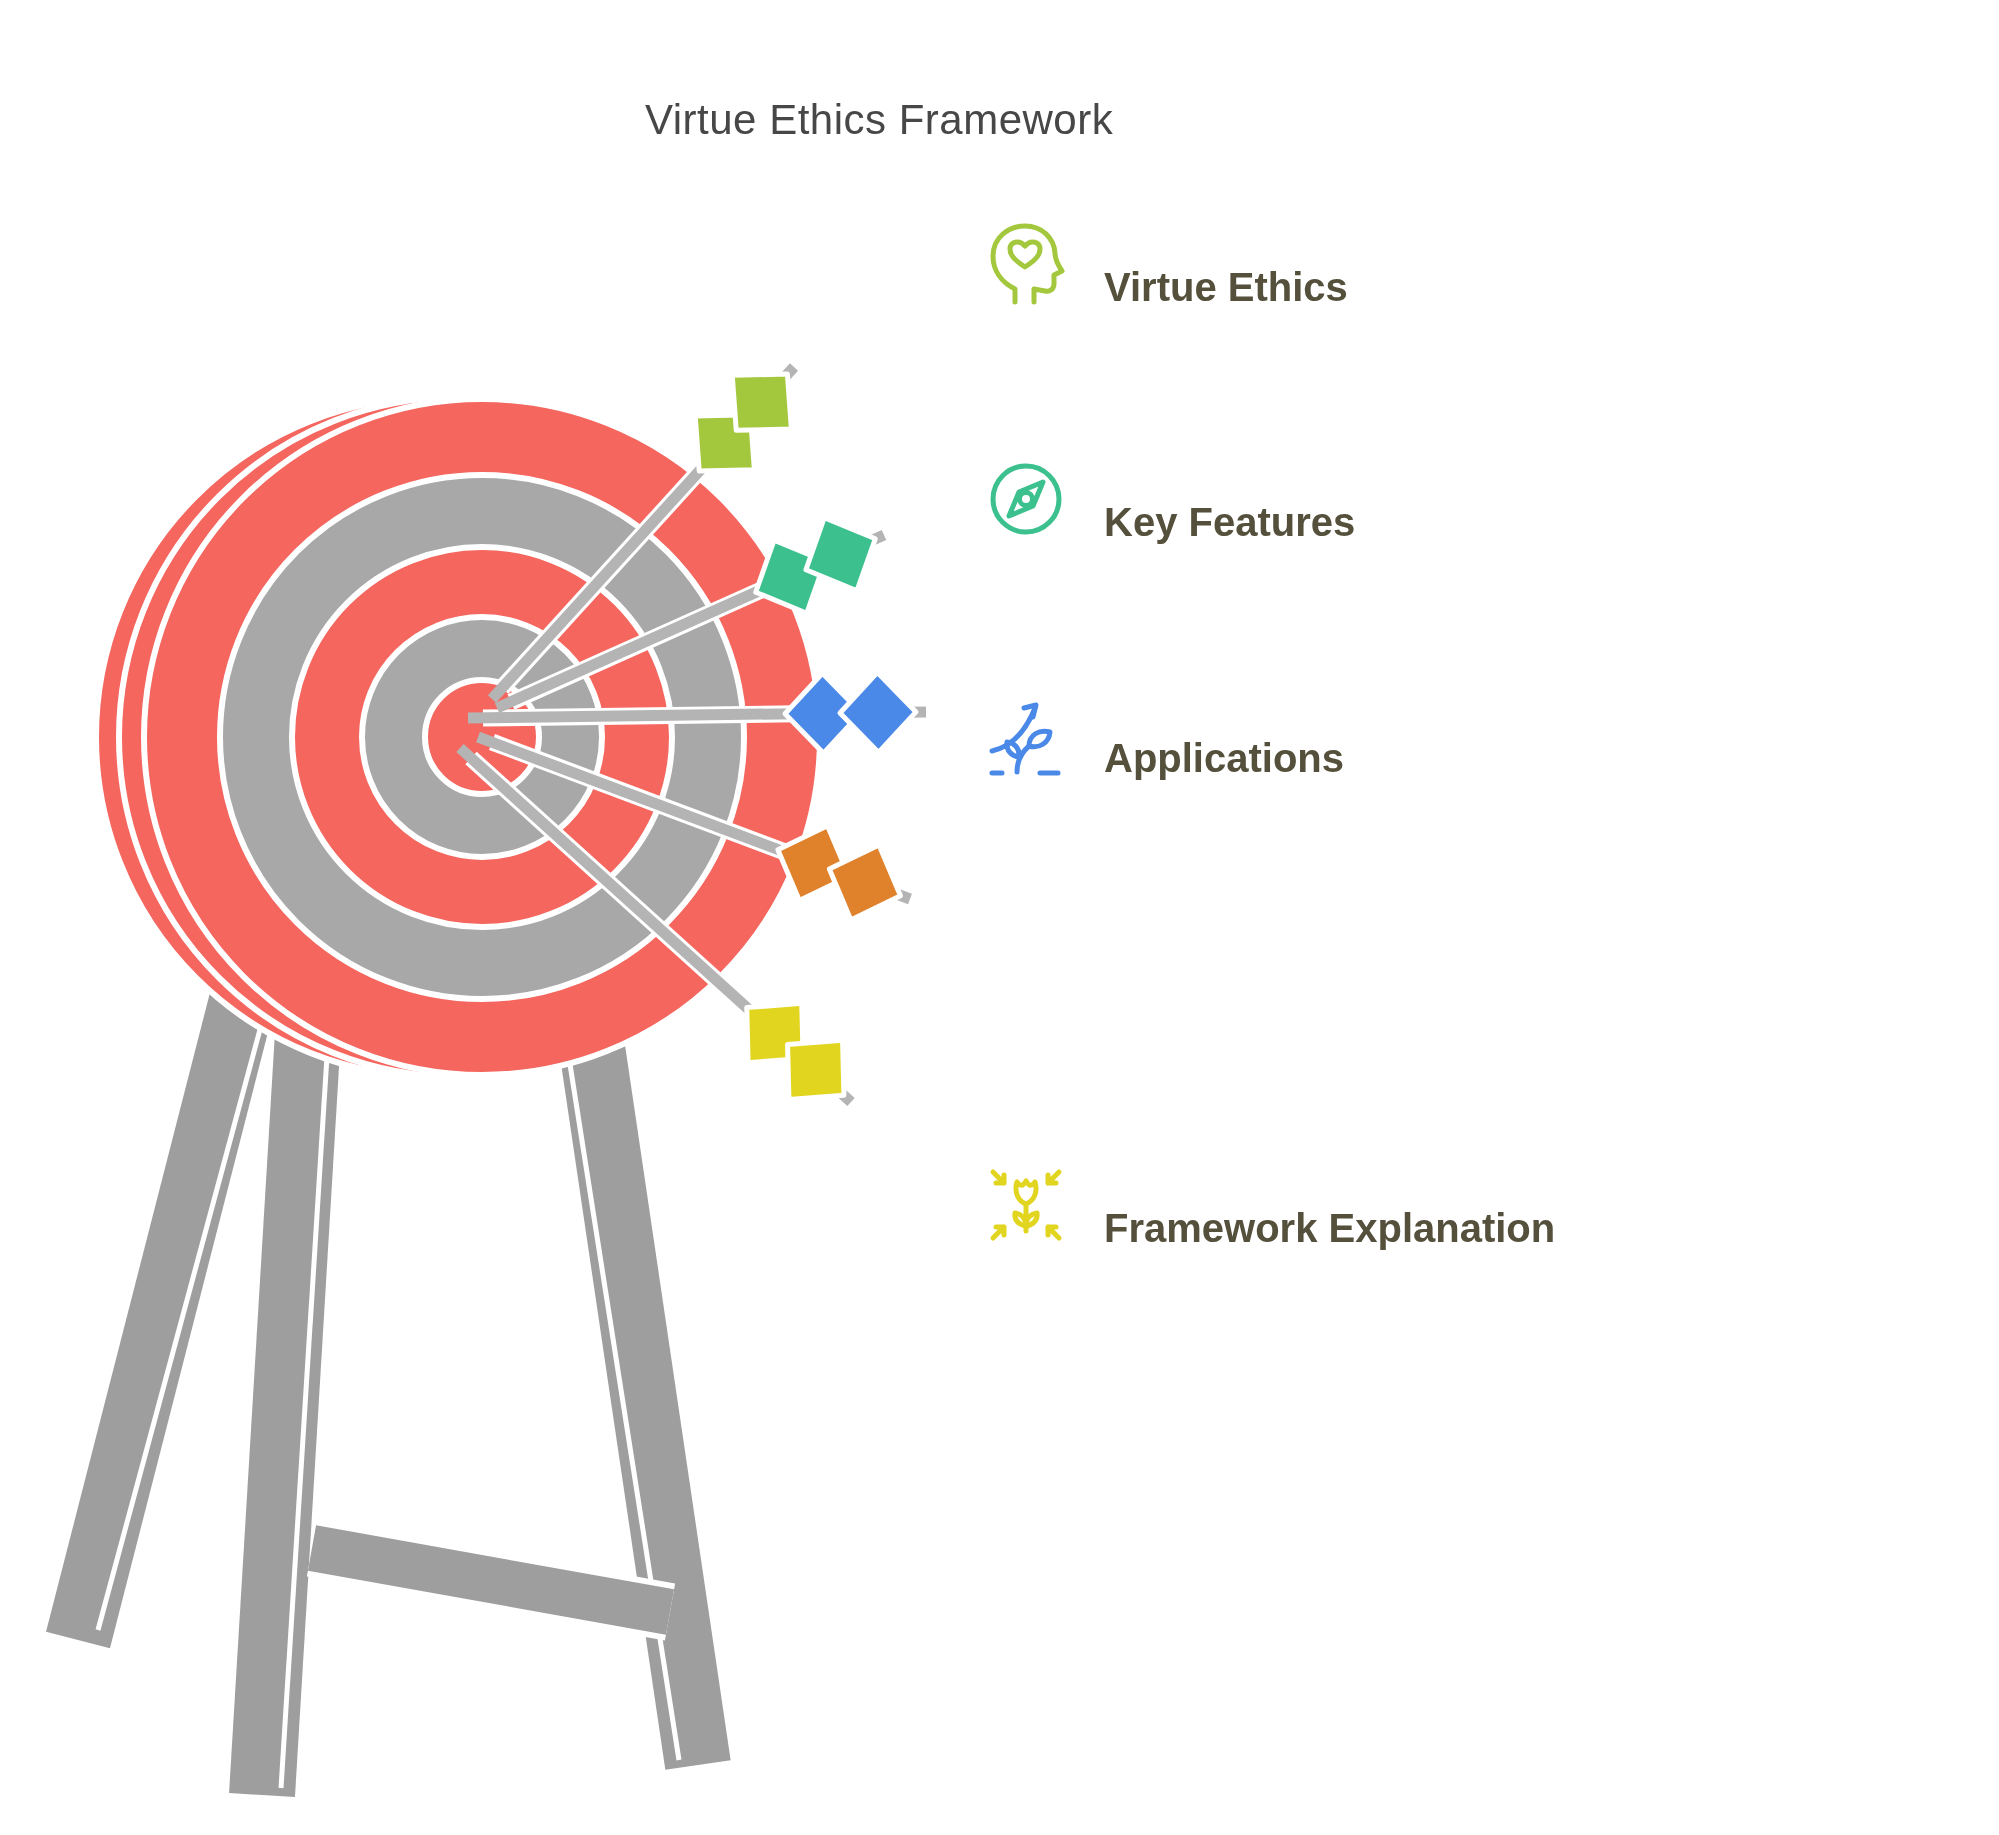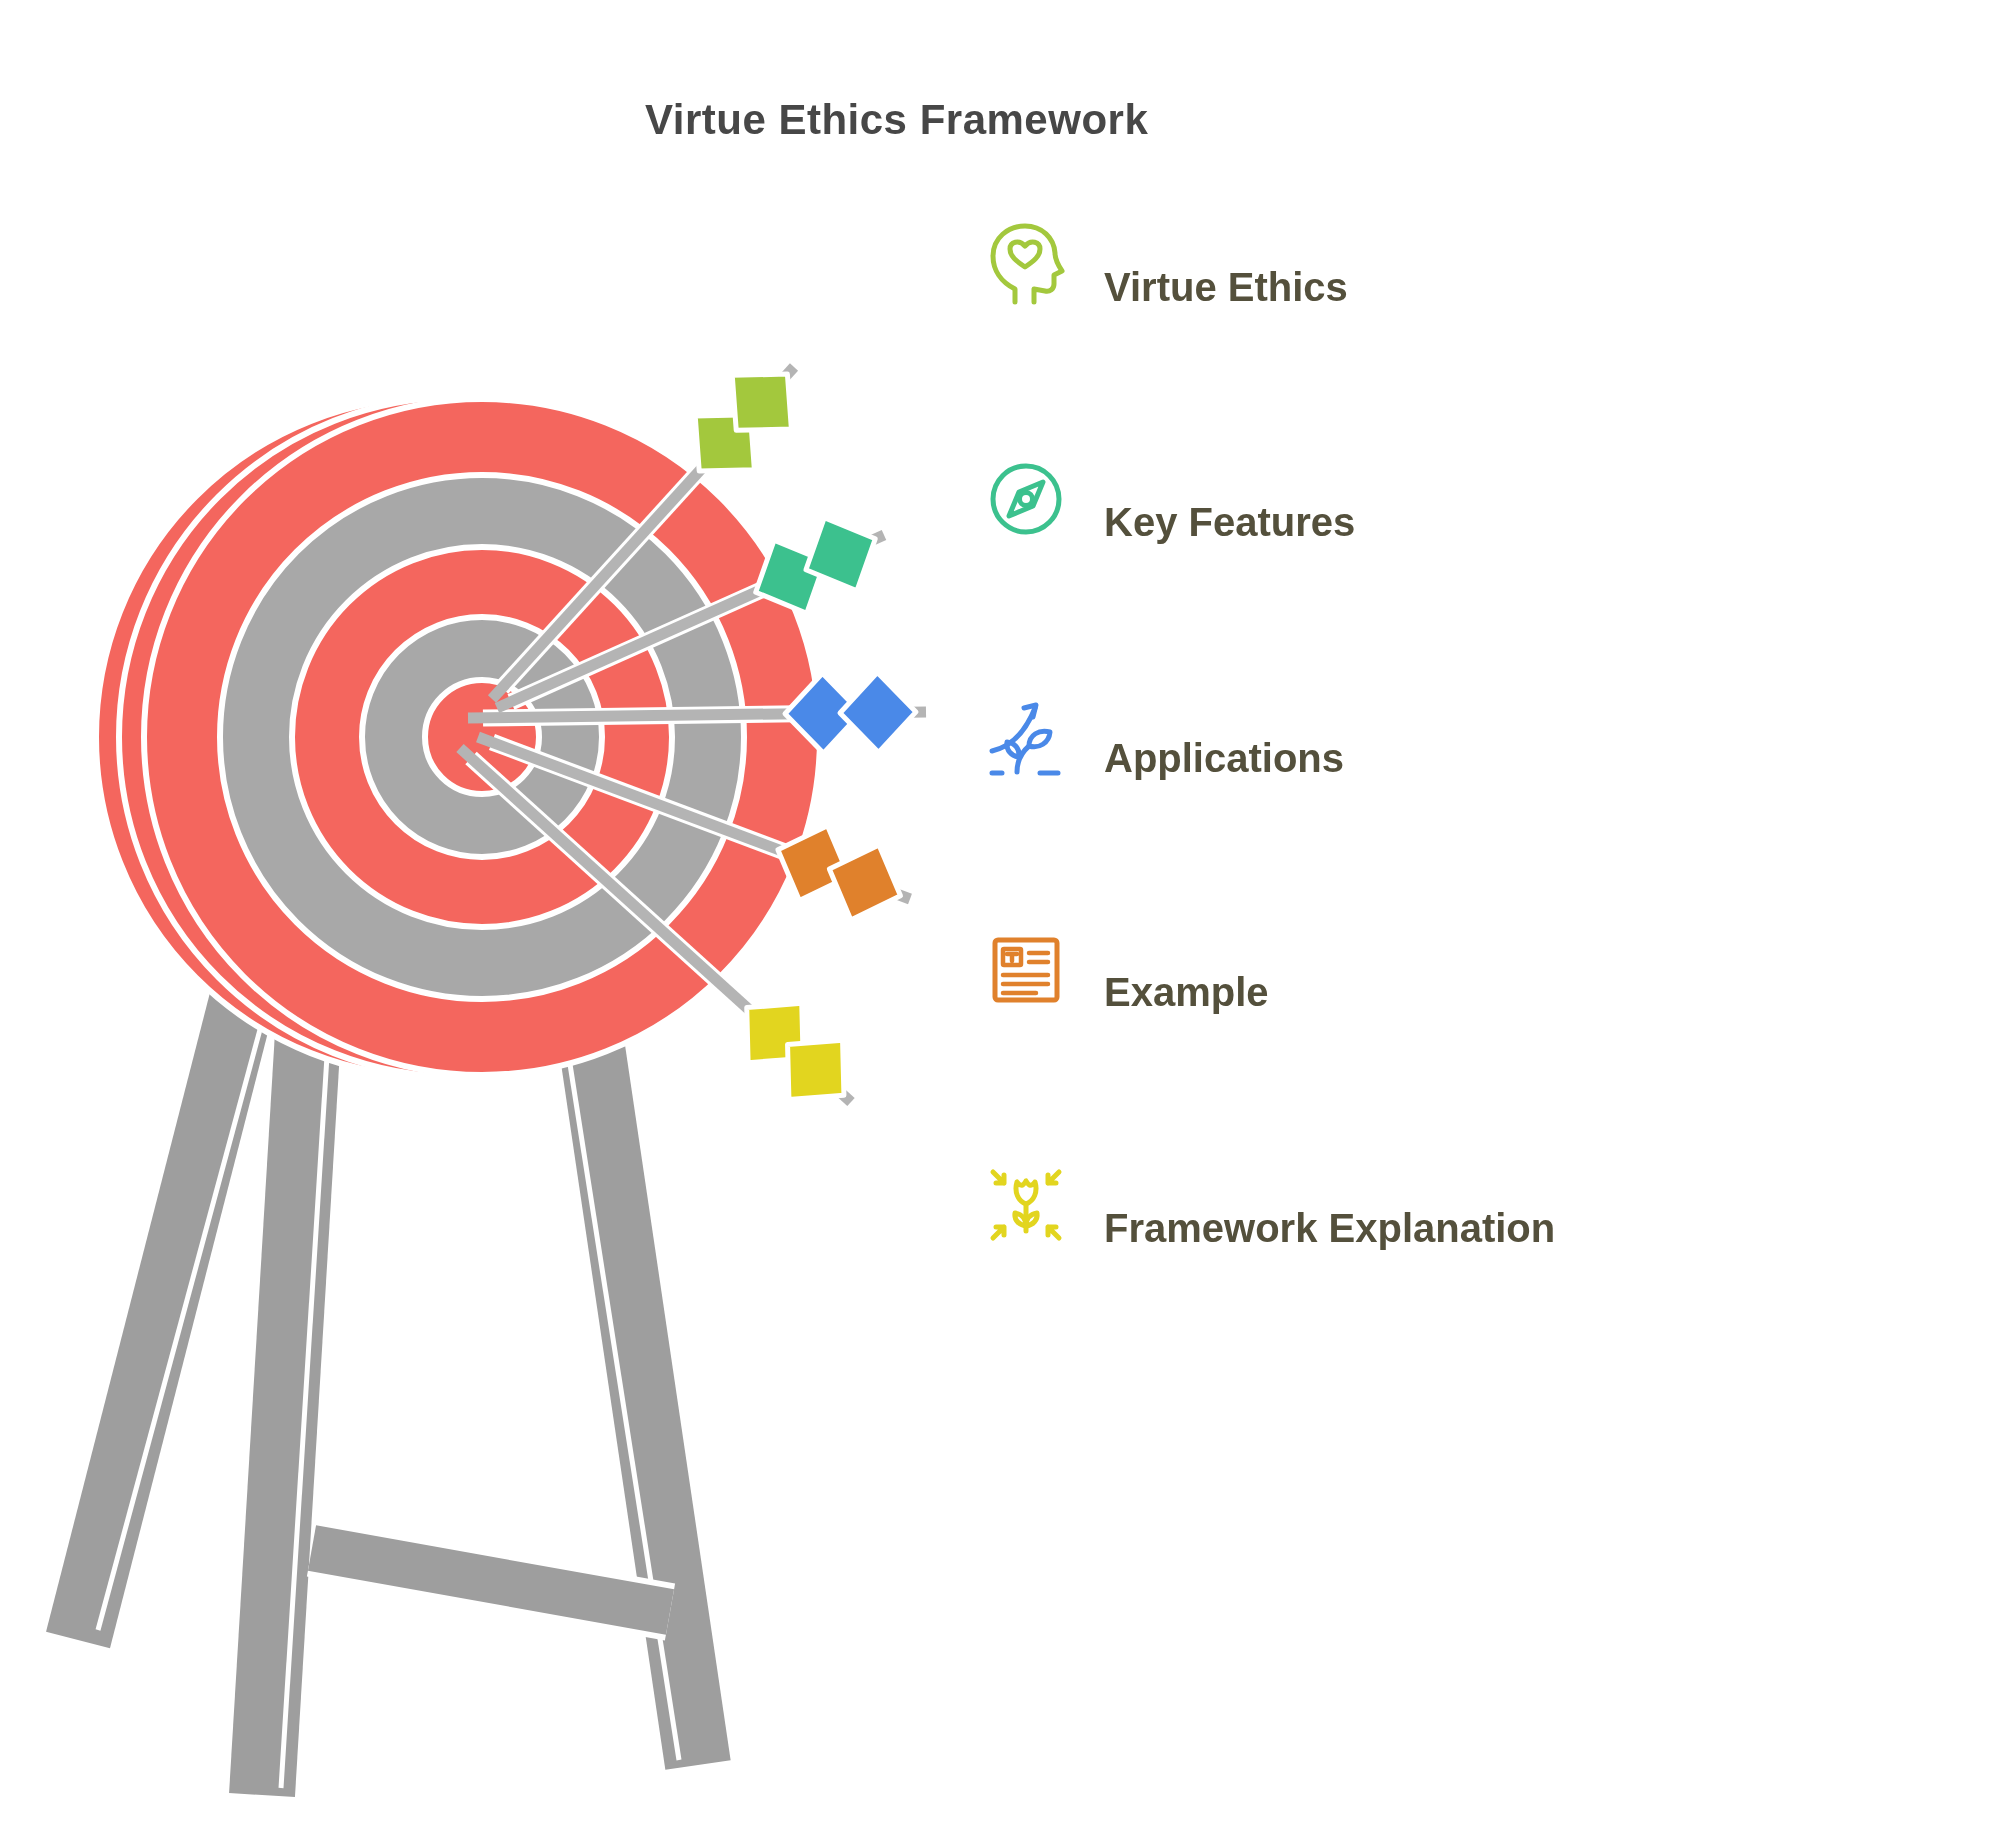--- a/index.html
+++ b/index.html
@@ -7,21 +7,21 @@
     position:relative;
     width:1999px;height:1835px;
     background:var(--background,#ffffff);
     font-family:"Liberation Sans", sans-serif;
     overflow:hidden;
   }
   .title{
     position:absolute;
     left:645px;top:96px;
     font-size:42px;
-    font-weight:700;
+    font-weight:400;
     color:var(--title-text,#474747);
     letter-spacing:0.5px;
     white-space:nowrap;
   }
   .figure-svg{
     position:absolute;
     left:0;top:0;
     width:1999px;height:1835px;
   }
   .legend-row{
@@ -148,36 +148,20 @@
         <g class="icon-stroke" stroke="#3cc18e">
           <circle cx="46" cy="46" r="33"></circle>
           <path d="M63,29 L53,53 L29,63 L39,39 Z"></path>
           <circle cx="46" cy="46" r="6.5"></circle>
         </g>
       </svg>
     </span>
     <span class="legend-label">Key Features</span>
   </div>
 
-  <div class="legend-row" style="top:919px">
-    <span class="legend-icon">
-      <svg viewBox="0 0 92 92">
-        <g class="icon-stroke" stroke="#e0812c">
-          <rect x="15" y="17" width="62" height="60" rx="3"></rect>
-          <g stroke-width="4.5">
-            <rect x="23" y="26" width="18" height="16" rx="1"></rect>
-            <path d="M27,31 L37,31 M32,31 L32,38"></path>
-            <path d="M49,30 L68,30 M49,39 L68,39"></path>
-            <path d="M23,52 L68,52 M23,61 L68,61 M23,70 L56,70"></path>
-          </g>
-        </g>
-      </svg>
-    </span>
-    <span class="legend-label">Example</span>
-  </div>
 
   <div class="legend-row" style="top:1155px">
     <span class="legend-icon">
       <svg viewBox="0 0 92 92">
         <g class="icon-stroke" stroke="#e2d51f">
           <path d="M37,23 C34,33 38,42 46,45 C54,42 58,33 55,23 C51,28 49,27 46,22 C43,27 41,28 37,23 Z"></path>
           <path d="M46,45 L46,72"></path>
           <path d="M46,67 C39,66 34,61 35,54 C42,55 46,60 46,67 Z"></path>
           <path d="M46,67 C53,66 58,61 57,54 C50,55 46,60 46,67 Z"></path>
           <path d="M13,13 L24,24 M24,16 L24,24 L16,24"></path>

